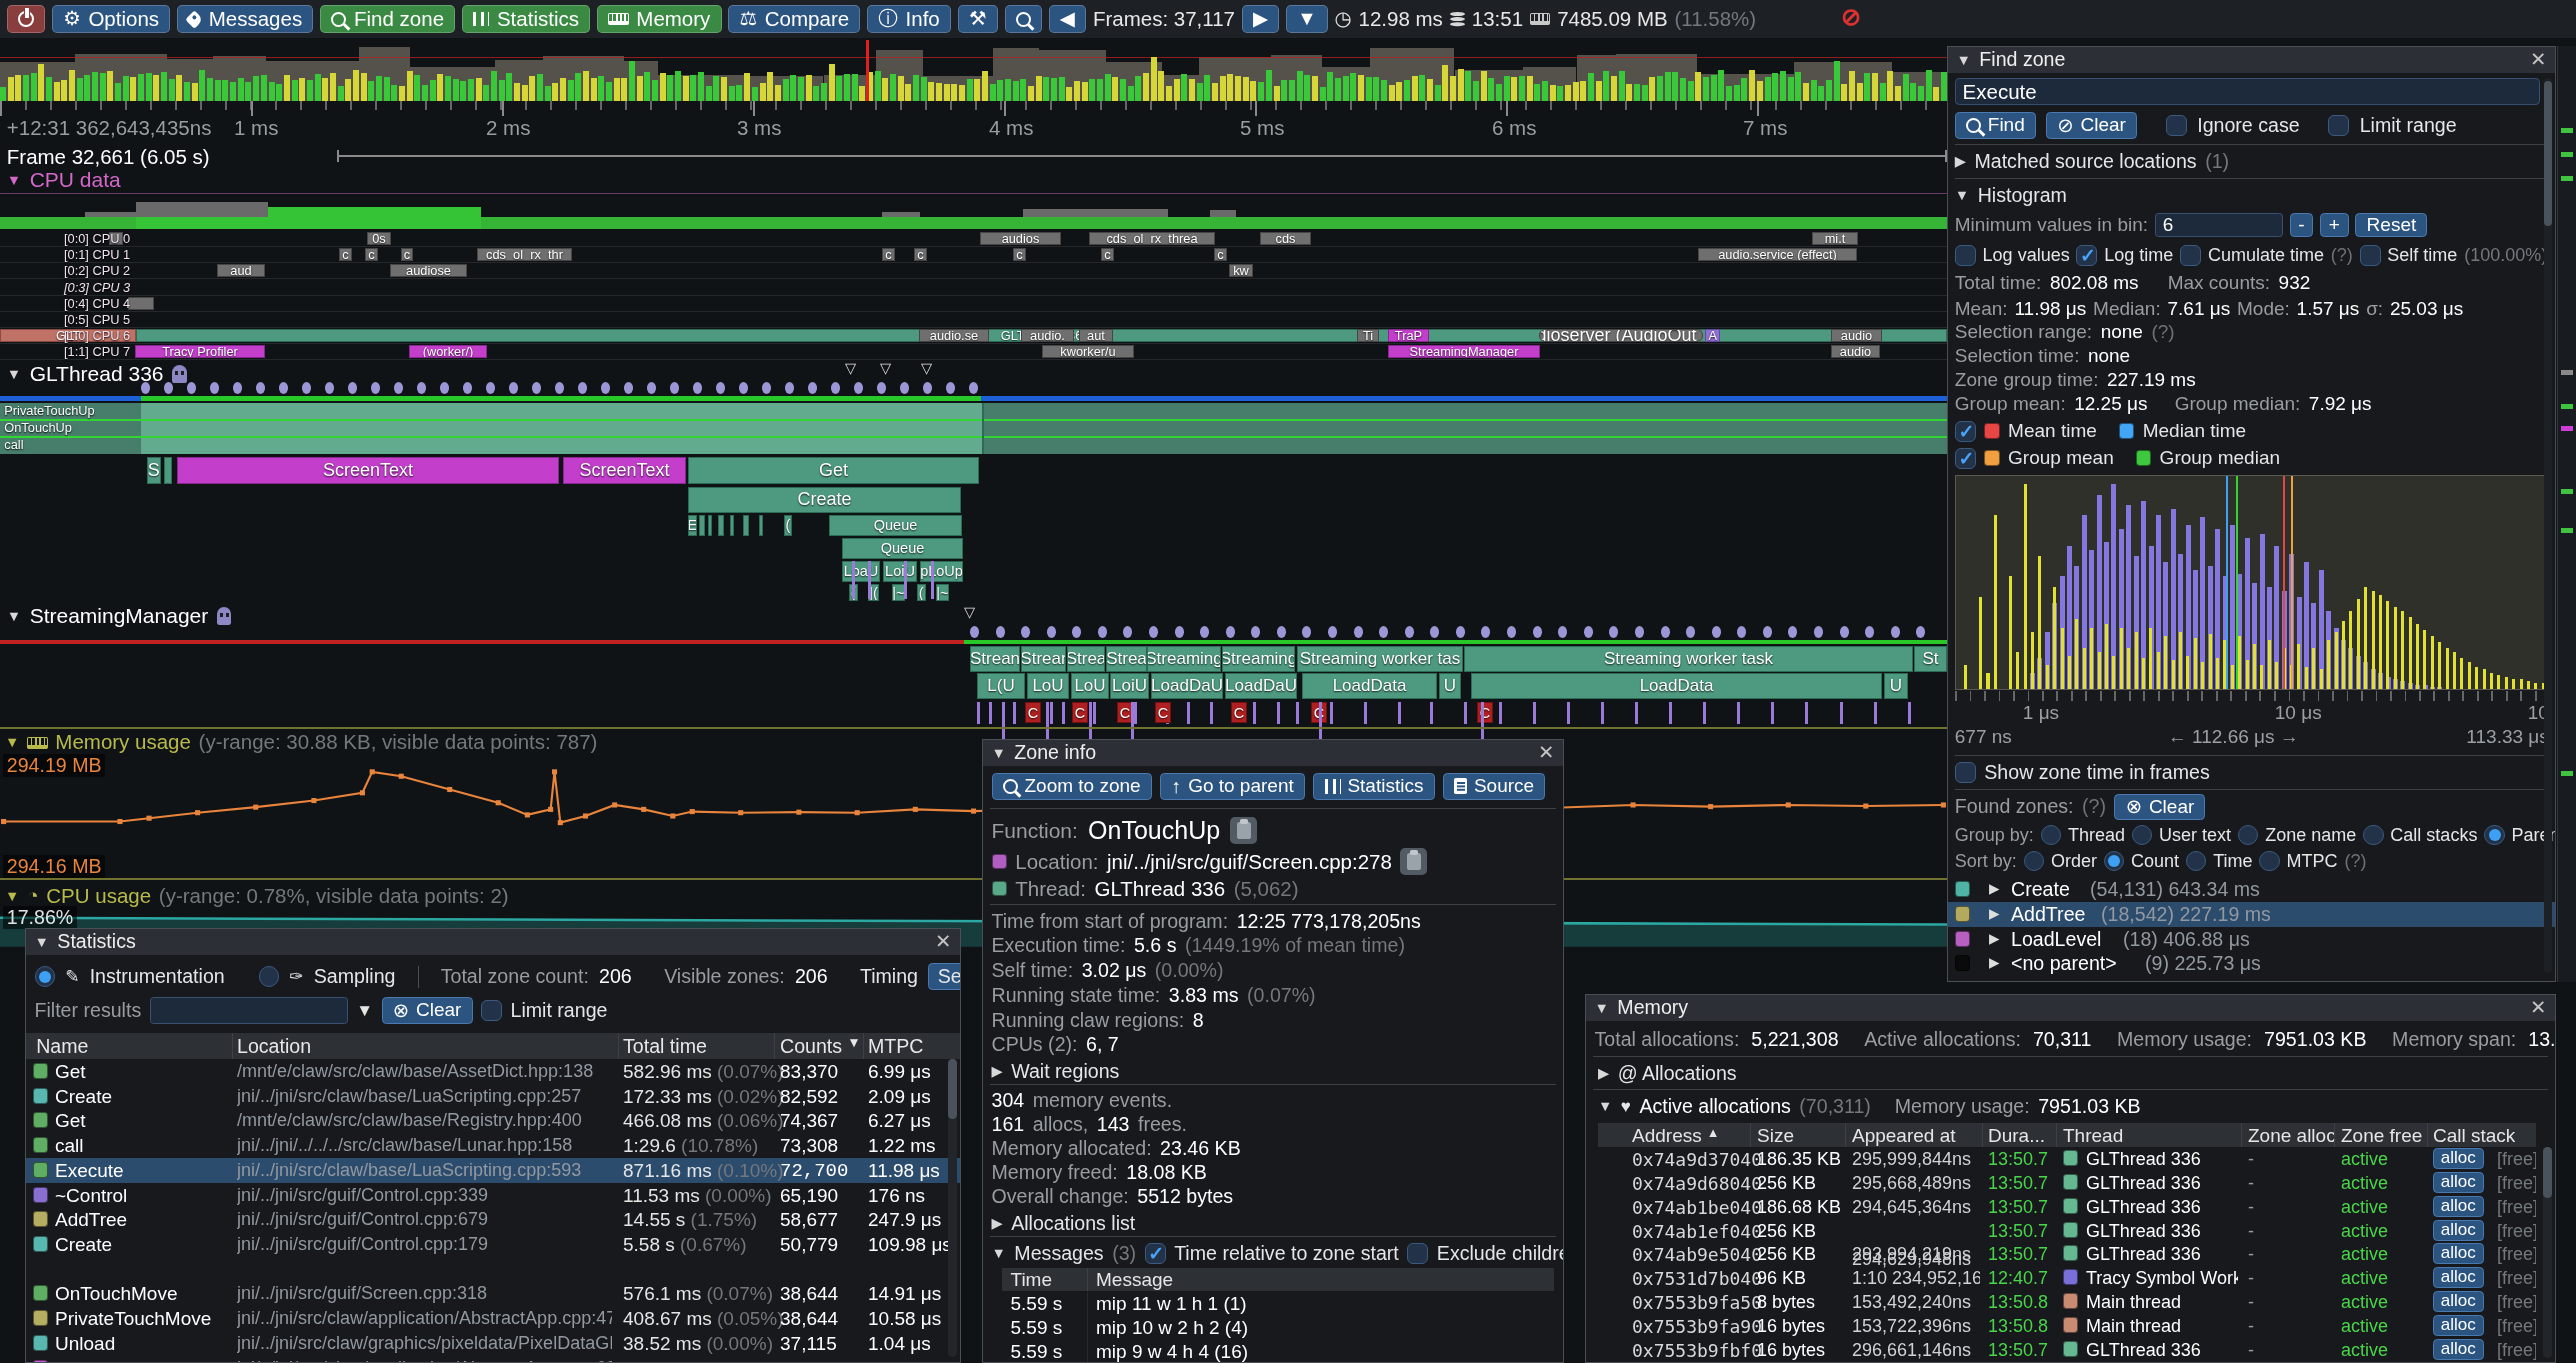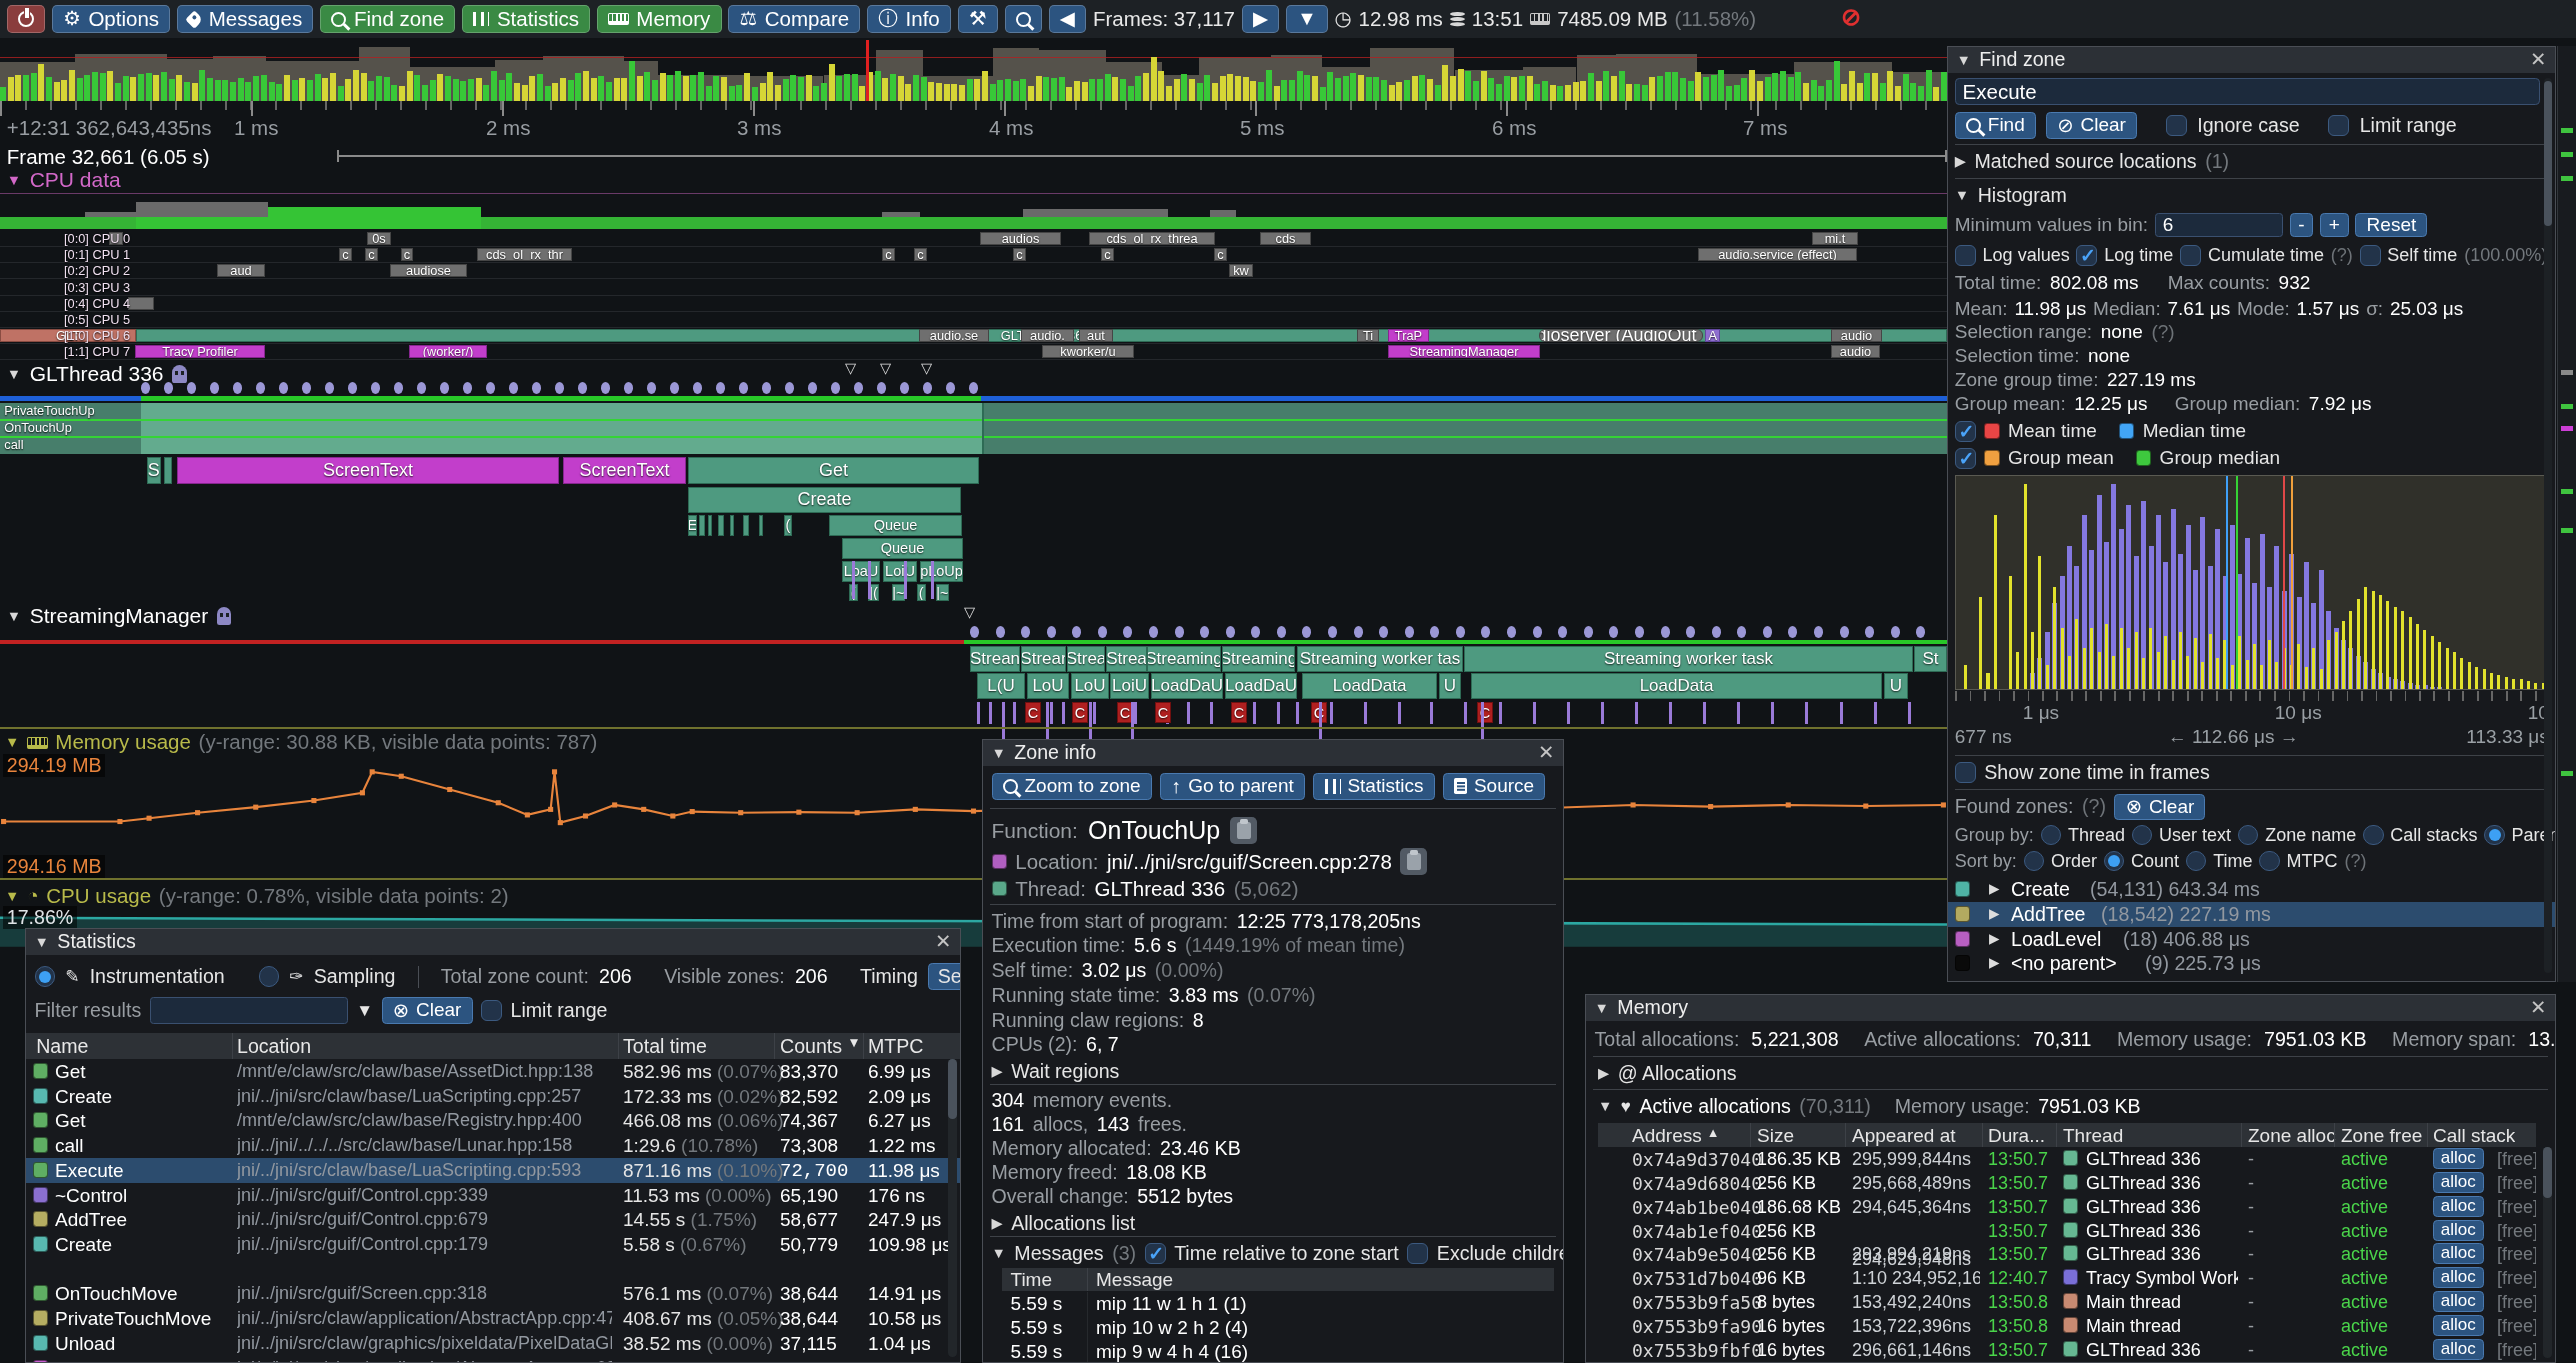--- a/index.html
+++ b/index.html
@@ -481,21 +481,21 @@
           <div class="zone" style="left: 1214px; top: 0.9px; width: 12.8px; height: 13.6px; background: rgb(111, 111, 111); border-color: rgb(69, 69, 69); font-size: 12.8px;">c</div>
           <div class="zone" style="left: 1698px; top: 0.9px; width: 159px; height: 13.6px; background: rgb(111, 111, 111); border-color: rgb(69, 69, 69); font-size: 12.8px;">audio.service (effect)</div>
           <div class="abs" style="left: 64px; top: 0px; font-size: 12.8px; color: rgb(240, 224, 240); text-shadow: rgb(0, 0, 0) 0px 0.9px 1.7px; z-index: 2;">[0:1] CPU 1</div>
         </div>
         <div class="abs" style="left: 0px; top: 32px; width: 1947px; height: 16px; border-bottom: 0.9px solid rgb(36, 39, 43); box-sizing: border-box;">
           <div class="zone" style="left: 217px; top: 0.9px; width: 48px; height: 13.6px; background: rgb(111, 111, 111); border-color: rgb(69, 69, 69); font-size: 12.8px;">aud</div>
           <div class="zone" style="left: 390px; top: 0.9px; width: 77px; height: 13.6px; background: rgb(111, 111, 111); border-color: rgb(69, 69, 69); font-size: 12.8px;">audiose</div>
           <div class="zone" style="left: 1229px; top: 0.9px; width: 24px; height: 13.6px; background: rgb(111, 111, 111); border-color: rgb(69, 69, 69); font-size: 12.8px;">kw</div>
           <div class="abs" style="left: 64px; top: 0px; font-size: 12.8px; color: rgb(240, 224, 240); text-shadow: rgb(0, 0, 0) 0px 0.9px 1.7px; z-index: 2;">[0:2] CPU 2</div>
         </div>
-        <div class="abs" style="left: 0px; top: 49px; width: 1947px; height: 16px; border-bottom: 0.9px solid rgb(36, 39, 43); box-sizing: border-box;">
+        <div class="abs" style="left: 0px; top: 49px; width: 1947px; height: 16px; border-bottom: 0.9px solid rgb(36, 39, 43); box-sizing: border-box; font-style: italic;">
           <div class="abs" style="left: 64px; top: 0px; font-size: 12.8px; color: rgb(240, 224, 240); text-shadow: rgb(0, 0, 0) 0px 0.9px 1.7px; z-index: 2;">[0:3] CPU 3</div>
         </div>
         <div class="abs" style="left: 0px; top: 65px; width: 1947px; height: 16px; border-bottom: 0.9px solid rgb(36, 39, 43); box-sizing: border-box;">
           <div class="zone" style="left: 128px; top: 0.9px; width: 25.6px; height: 13.6px; background: rgb(111, 111, 111); border-color: rgb(69, 69, 69); font-size: 12.8px;"></div>
           <div class="abs" style="left: 64px; top: 0px; font-size: 12.8px; color: rgb(240, 224, 240); text-shadow: rgb(0, 0, 0) 0px 0.9px 1.7px; z-index: 2;">[0:4] CPU 4</div>
         </div>
         <div class="abs" style="left: 0px; top: 81px; width: 1947px; height: 16px; border-bottom: 0.9px solid rgb(36, 39, 43); box-sizing: border-box;">
           <div class="abs" style="left: 64px; top: 0px; font-size: 12.8px; color: rgb(240, 224, 240); text-shadow: rgb(0, 0, 0) 0px 0.9px 1.7px; z-index: 2;">[0:5] CPU 5</div>
         </div>
         <div class="abs" style="left: 0px; top: 97px; width: 1947px; height: 16px; border-bottom: 0.9px solid rgb(36, 39, 43); box-sizing: border-box;">

